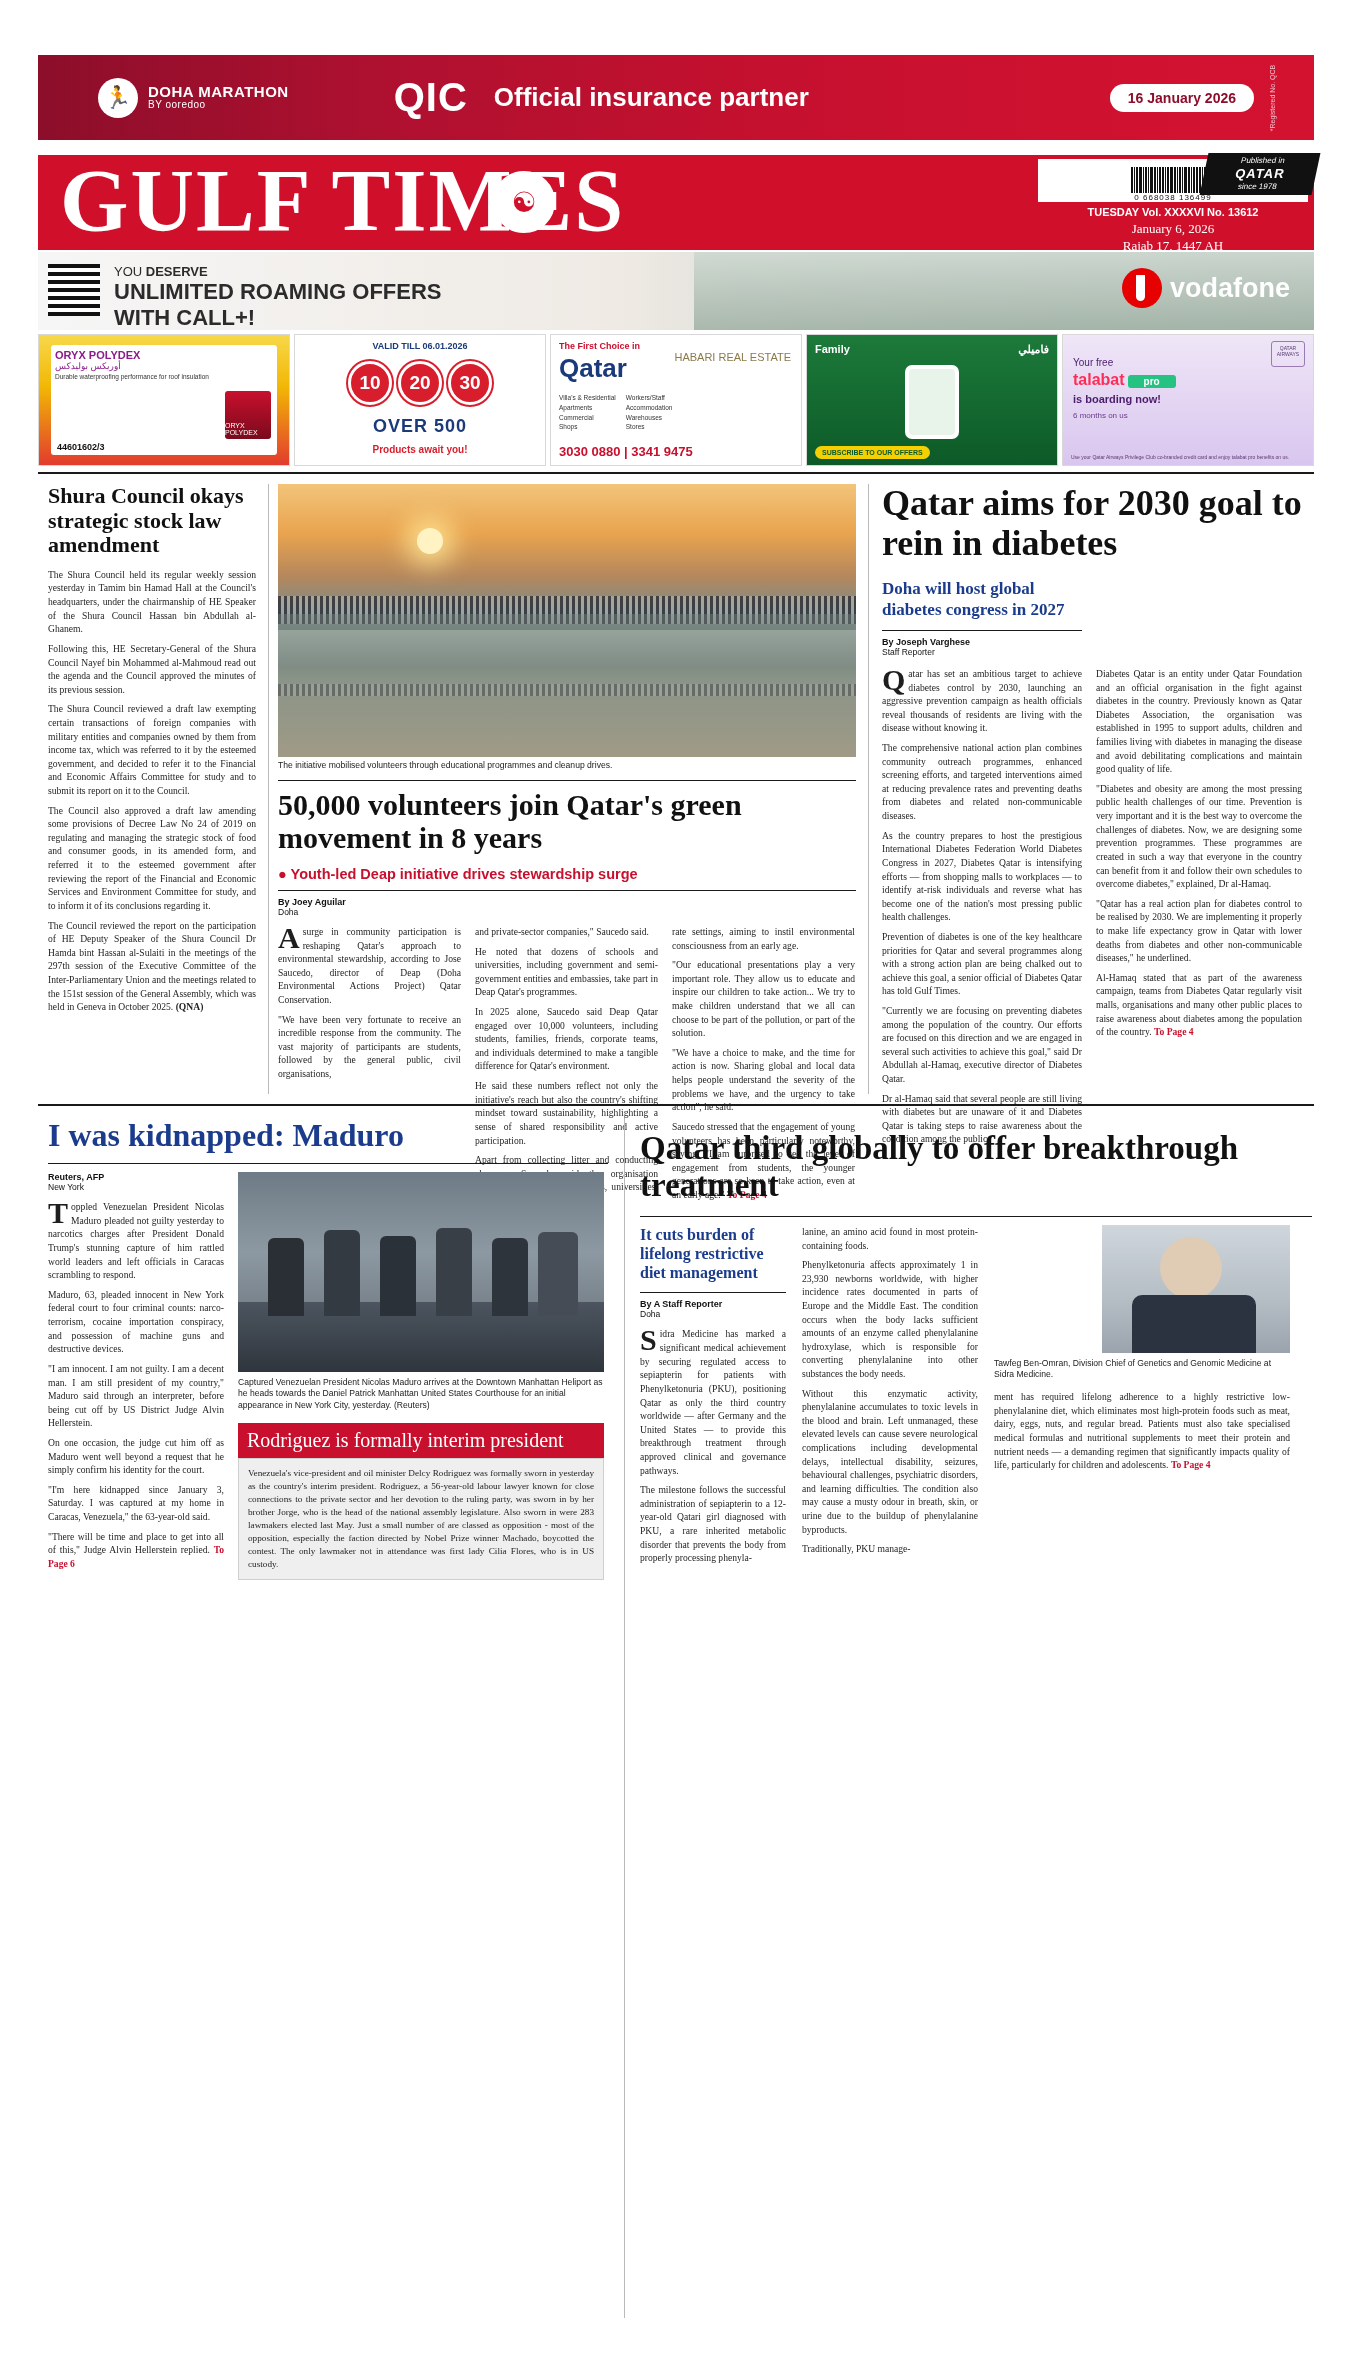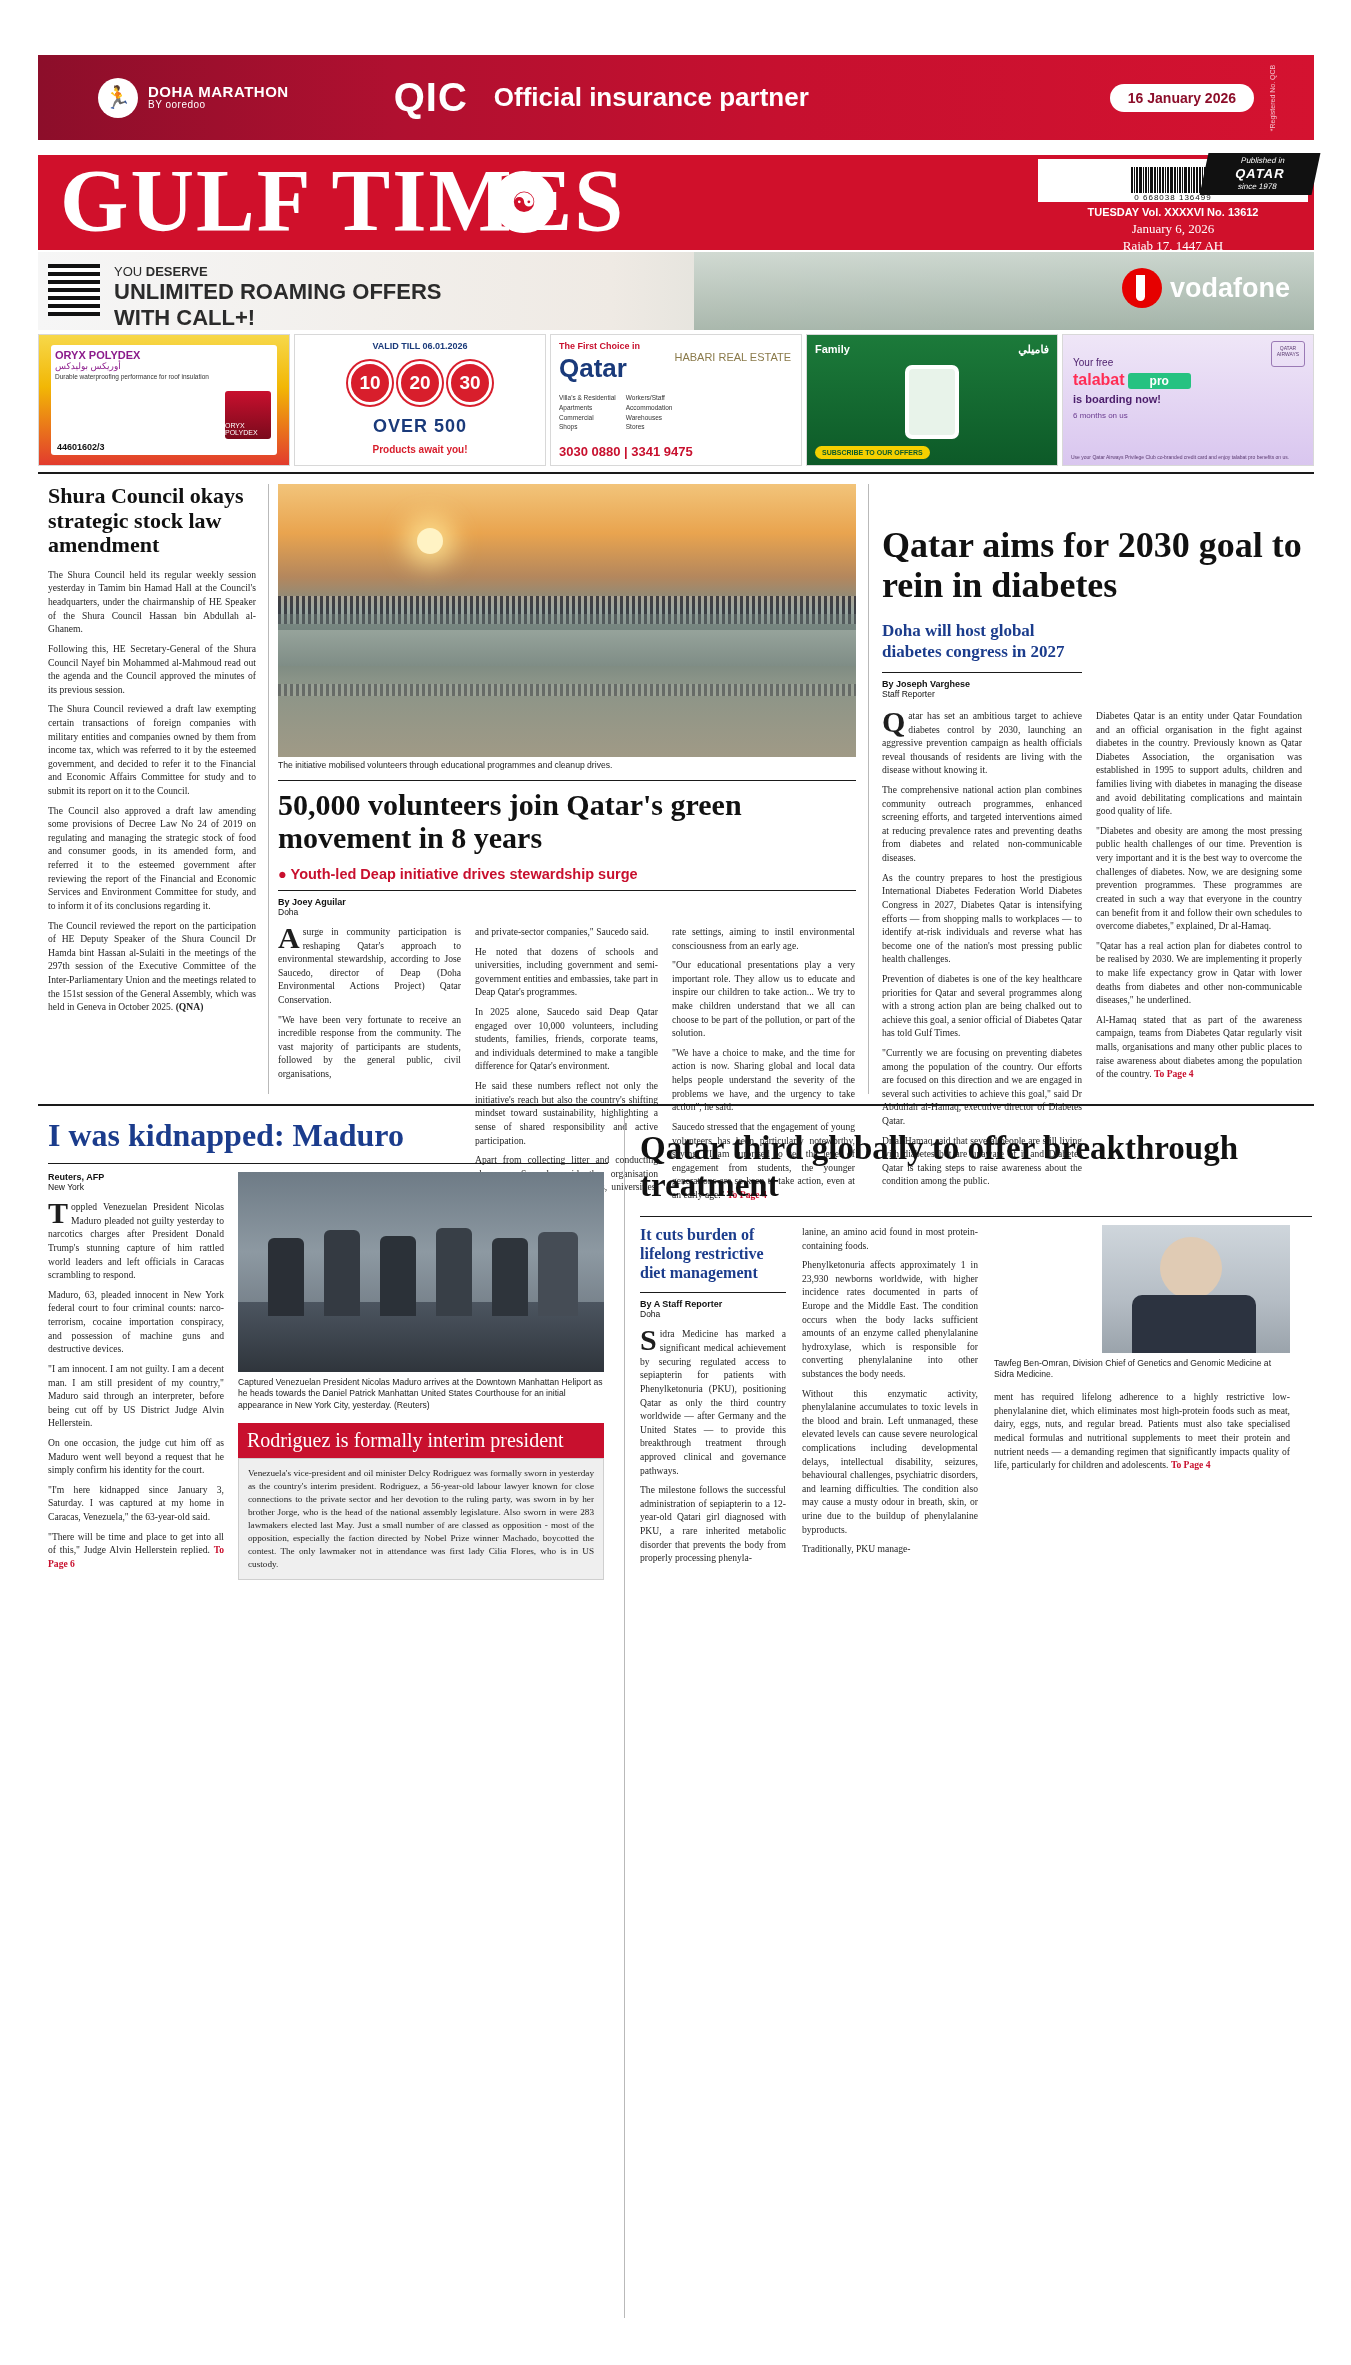--- a/index.html
+++ b/index.html
@@ -127,21 +127,21 @@
 
   .ad4 { background:linear-gradient(180deg,#1c7a3a,#0d5a28); }
   .ad4 .top { position:absolute; top:8px; left:8px; right:8px; display:flex; justify-content:space-between; color:#fff; font-size:11px; font-weight:bold; }
   .ad4 .phone { position:absolute; left:50%; top:30px; transform:translateX(-50%); width:54px; height:74px; background:#fff; border-radius:7px; }
   .ad4 .phone .scr { position:absolute; inset:4px; background:#e8f3ea; border-radius:4px; }
   .ad4 .sub { position:absolute; bottom:6px; left:8px; background:#f5d000; color:#0d5a28; font-size:7px; font-weight:bold; border-radius:9px; padding:3px 7px; }
 
   .ad5 { background:linear-gradient(180deg,#efe6f7,#d9c6ef); }
   .ad5 .free { position:absolute; top:22px; left:10px; font-size:10px; color:#4b1d6b; }
   .ad5 .tal { position:absolute; top:36px; left:10px; font-size:16px; font-weight:bold; color:#ff2d55; }
-  .ad5 .pro { background:#26c281; color:#fff; font-size:12px; border-radius:3px; padding:1px 22px; margin-left:3px; }
+  .ad5 .pro { background:#26c281; color:#fff; font-size:10px; border-radius:3px; padding:1px 16px; margin-left:3px; }
   .ad5 .board { position:absolute; top:58px; left:10px; font-size:11px; color:#4b1d6b; font-weight:bold; }
   .ad5 .mo { position:absolute; top:76px; left:10px; font-size:8px; color:#6a3a8f; }
   .ad5 .fine { position:absolute; bottom:5px; left:8px; right:8px; font-size:5px; color:#5a3a70; line-height:1.3; }
   .ad5 .badge { position:absolute; top:6px; right:8px; width:34px; height:26px; border:1px solid #9a7ab5; border-radius:3px; font-size:5px; color:#5a3a70; text-align:center; padding-top:3px; }
 
   
   .hr { position:absolute; background:#1a1a1a; }
 
   
   .hl-serif { font-family:"Liberation Serif",serif; font-weight:bold; color:#111; }
@@ -382,21 +382,21 @@
         <p style="margin:0 0 6px;">rate settings, aiming to instil environmental consciousness from an early age.</p>
         <p style="margin:0 0 6px;">"Our educational presentations play a very important role. They allow us to educate and inspire our children to take action... We try to make children understand that we all can choose to be part of the pollution, or part of the solution.</p>
         <p style="margin:0 0 6px;">"We have a choice to make, and the time for action is now. Sharing global and local data helps people understand the severity of the problems we have, and the urgency to take action", he said.</p>
         <p style="margin:0;"><span>Saucedo stressed that the engagement of young volunteers has been particularly noteworthy, saying: "I am surprised to see the level of engagement from students, the younger generations are so keen to take action, even at an early age."</span> <span class="toPage">To Page 4</span></p>
       </div>
     </div>
   </div>
 
   <div class="divider-v" style="left:868px; top:484px; height:610px;"></div>
 
-  <div style="position:absolute; left:882px; top:484px; width:430px;margin-top:42px;">
+  <div style="position:absolute; left:882px; top:484px; width:430px;">
     <div class="hl-serif" style="font-size:36px; line-height:1.1;">Qatar aims for 2030 goal to rein in diabetes</div>
 
     <div style="display:flex; gap:12px; margin-top:16px;">
       <div style="width:200px;">
         <div class="subhead-blue" style="font-size:17px; line-height:1.2;">Doha will host global diabetes congress in 2027</div>
         <div class="hr" style="position:relative; left:0; top:10px; width:200px; height:1px;"></div>
         <div class="byline" style="margin-top:16px;">
           <div>By Joseph Varghese</div>
           <div class="sub">Staff Reporter</div>
         </div>

